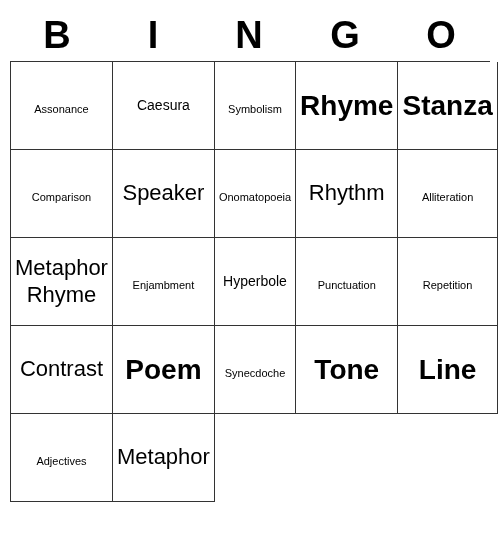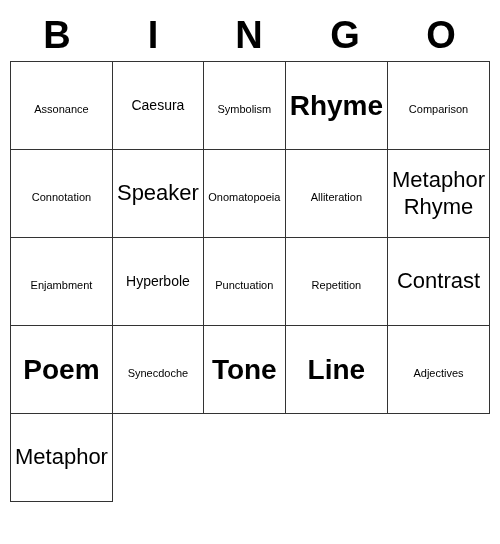--- a/index.html
+++ b/index.html
@@ -84,30 +84,33 @@
       <div class="bingo-cell">
         <span class="cell-text size-medium">Caesura</span>
       </div>
       <div class="bingo-cell">
         <span class="cell-text size-small">Symbolism</span>
       </div>
       <div class="bingo-cell">
         <span class="cell-text size-xlarge">Rhyme</span>
       </div>
       <div class="bingo-cell">
-        <span class="cell-text size-small">Comparison</span>
+        <span class="cell-text size-xlarge">Stanza</span>
       </div>
       <div class="bingo-cell">
-        <span class="cell-text size-small">Connotation</span>
+        <span class="cell-text size-small">Comparison</span>
       </div>
       <div class="bingo-cell">
         <span class="cell-text size-large">Speaker</span>
       </div>
       <div class="bingo-cell">
         <span class="cell-text size-small">Onomatopoeia</span>
+      </div>
+      <div class="bingo-cell">
+        <span class="cell-text size-large">Rhythm</span>
       </div>
       <div class="bingo-cell">
         <span class="cell-text size-small">Alliteration</span>
       </div>
       <div class="bingo-cell">
         <span class="cell-text size-large">Metaphor Rhyme</span>
       </div>
       <div class="bingo-cell">
         <span class="cell-text size-small">Enjambment</span>
       </div>

